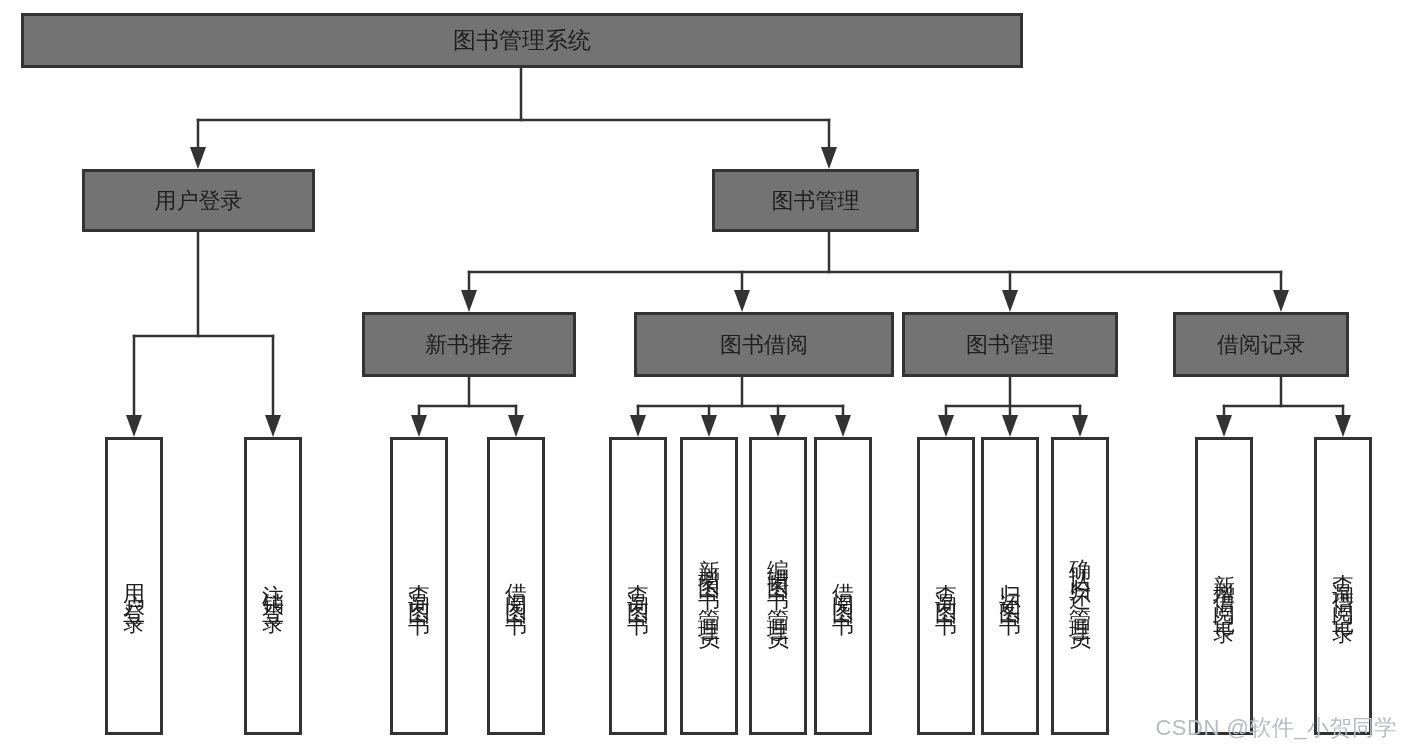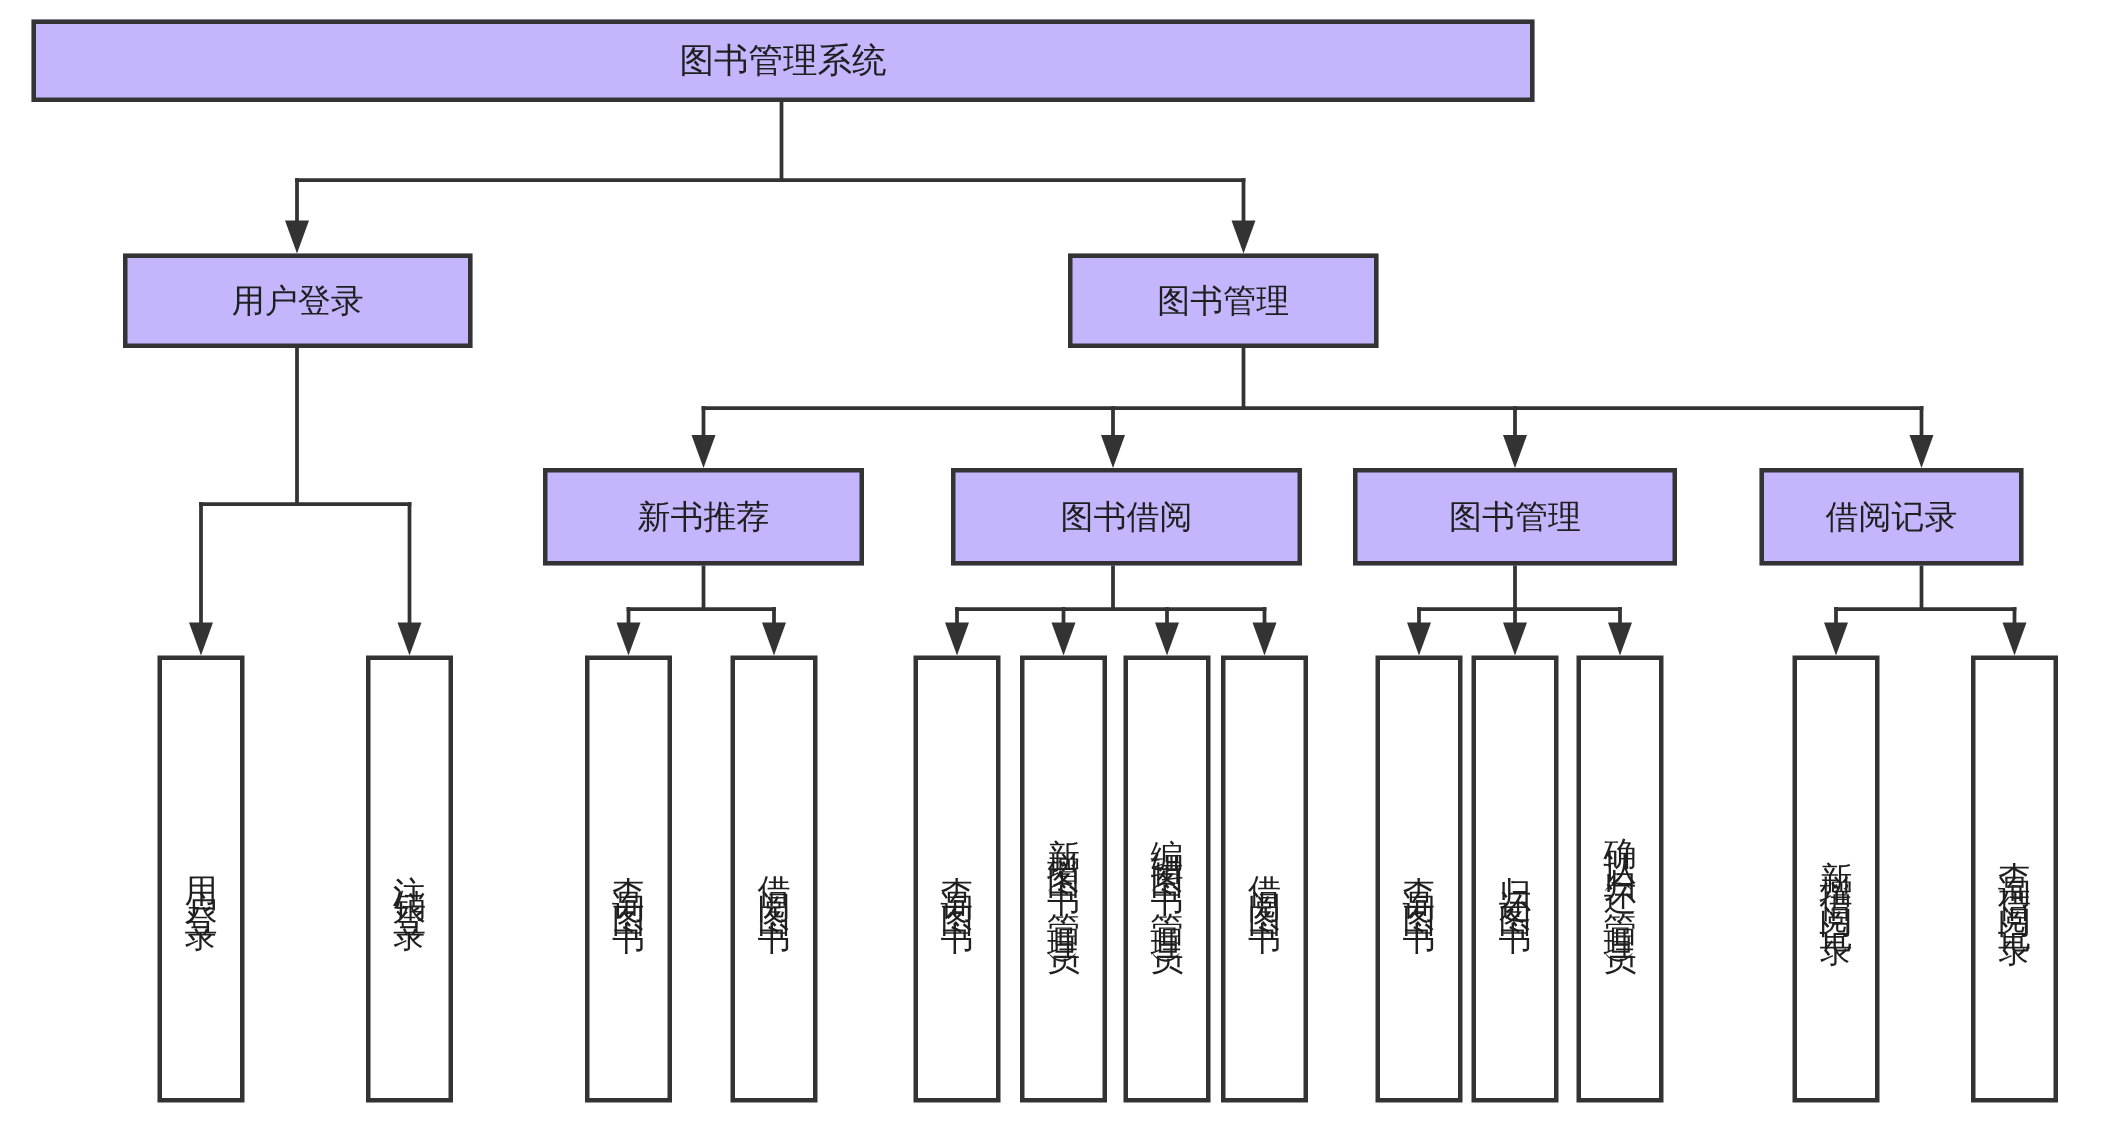--- a/index.html
+++ b/index.html
@@ -19,21 +19,21 @@
     position: absolute;
     left: 0;
     top: 0;
     z-index: 1;
     color: var(--line, #333333);
   }
   .node {
     position: absolute;
     box-sizing: border-box;
     border: 3px solid var(--line, #333333);
-    background: #c4b5fd;
+    background: #737373;
     color: var(--text, #1f1f1f);
     display: flex;
     align-items: center;
     justify-content: center;
     font-size: 22px;
     z-index: 2;
   }
   .root-node {
     left: 21px; top: 13px;
     width: 1002px; height: 55px;
@@ -137,21 +137,21 @@
       <polygon points="1335,415 1351,415 1343,437"></polygon>
     </g>
   </svg>
 
   <div class="node root-node">图书管理系统</div>
 
   <div class="node lvl2" style="left:82px;width:233px">用户登录</div>
   <div class="node lvl2" style="left:712px;width:207px">图书管理</div>
 
   <div class="node lvl3" style="left:362px;width:214px">新书推荐</div>
-  <div class="node lvl3" style="left:634px;width:234px">图书借阅</div>
+  <div class="node lvl3" style="left:634px;width:260px">图书借阅</div>
   <div class="node lvl3" style="left:902px;width:216px">图书管理</div>
   <div class="node lvl3" style="left:1173px;width:176px">借阅记录</div>
 
   <div class="vnode" style="left:105px">用户登录</div>
   <div class="vnode" style="left:244px">注销登录</div>
 
   <div class="vnode" style="left:390px">查询图书</div>
   <div class="vnode" style="left:487px">借阅图书</div>
 
   <div class="vnode" style="left:609px">查询图书</div>
@@ -159,13 +159,14 @@
   <div class="vnode" style="left:749px">编辑图书（管理员）</div>
   <div class="vnode" style="left:814px">借阅图书</div>
 
   <div class="vnode" style="left:917px">查询图书</div>
   <div class="vnode" style="left:981px">归还图书</div>
   <div class="vnode" style="left:1051px">确认归还（管理员）</div>
 
   <div class="vnode" style="left:1195px">新增借阅记录</div>
   <div class="vnode" style="left:1314px">查询借阅记录</div>
 
+  <div class="watermark">CSDN @软件_小贺同学</div>
 </div>
 
 </body></html>

